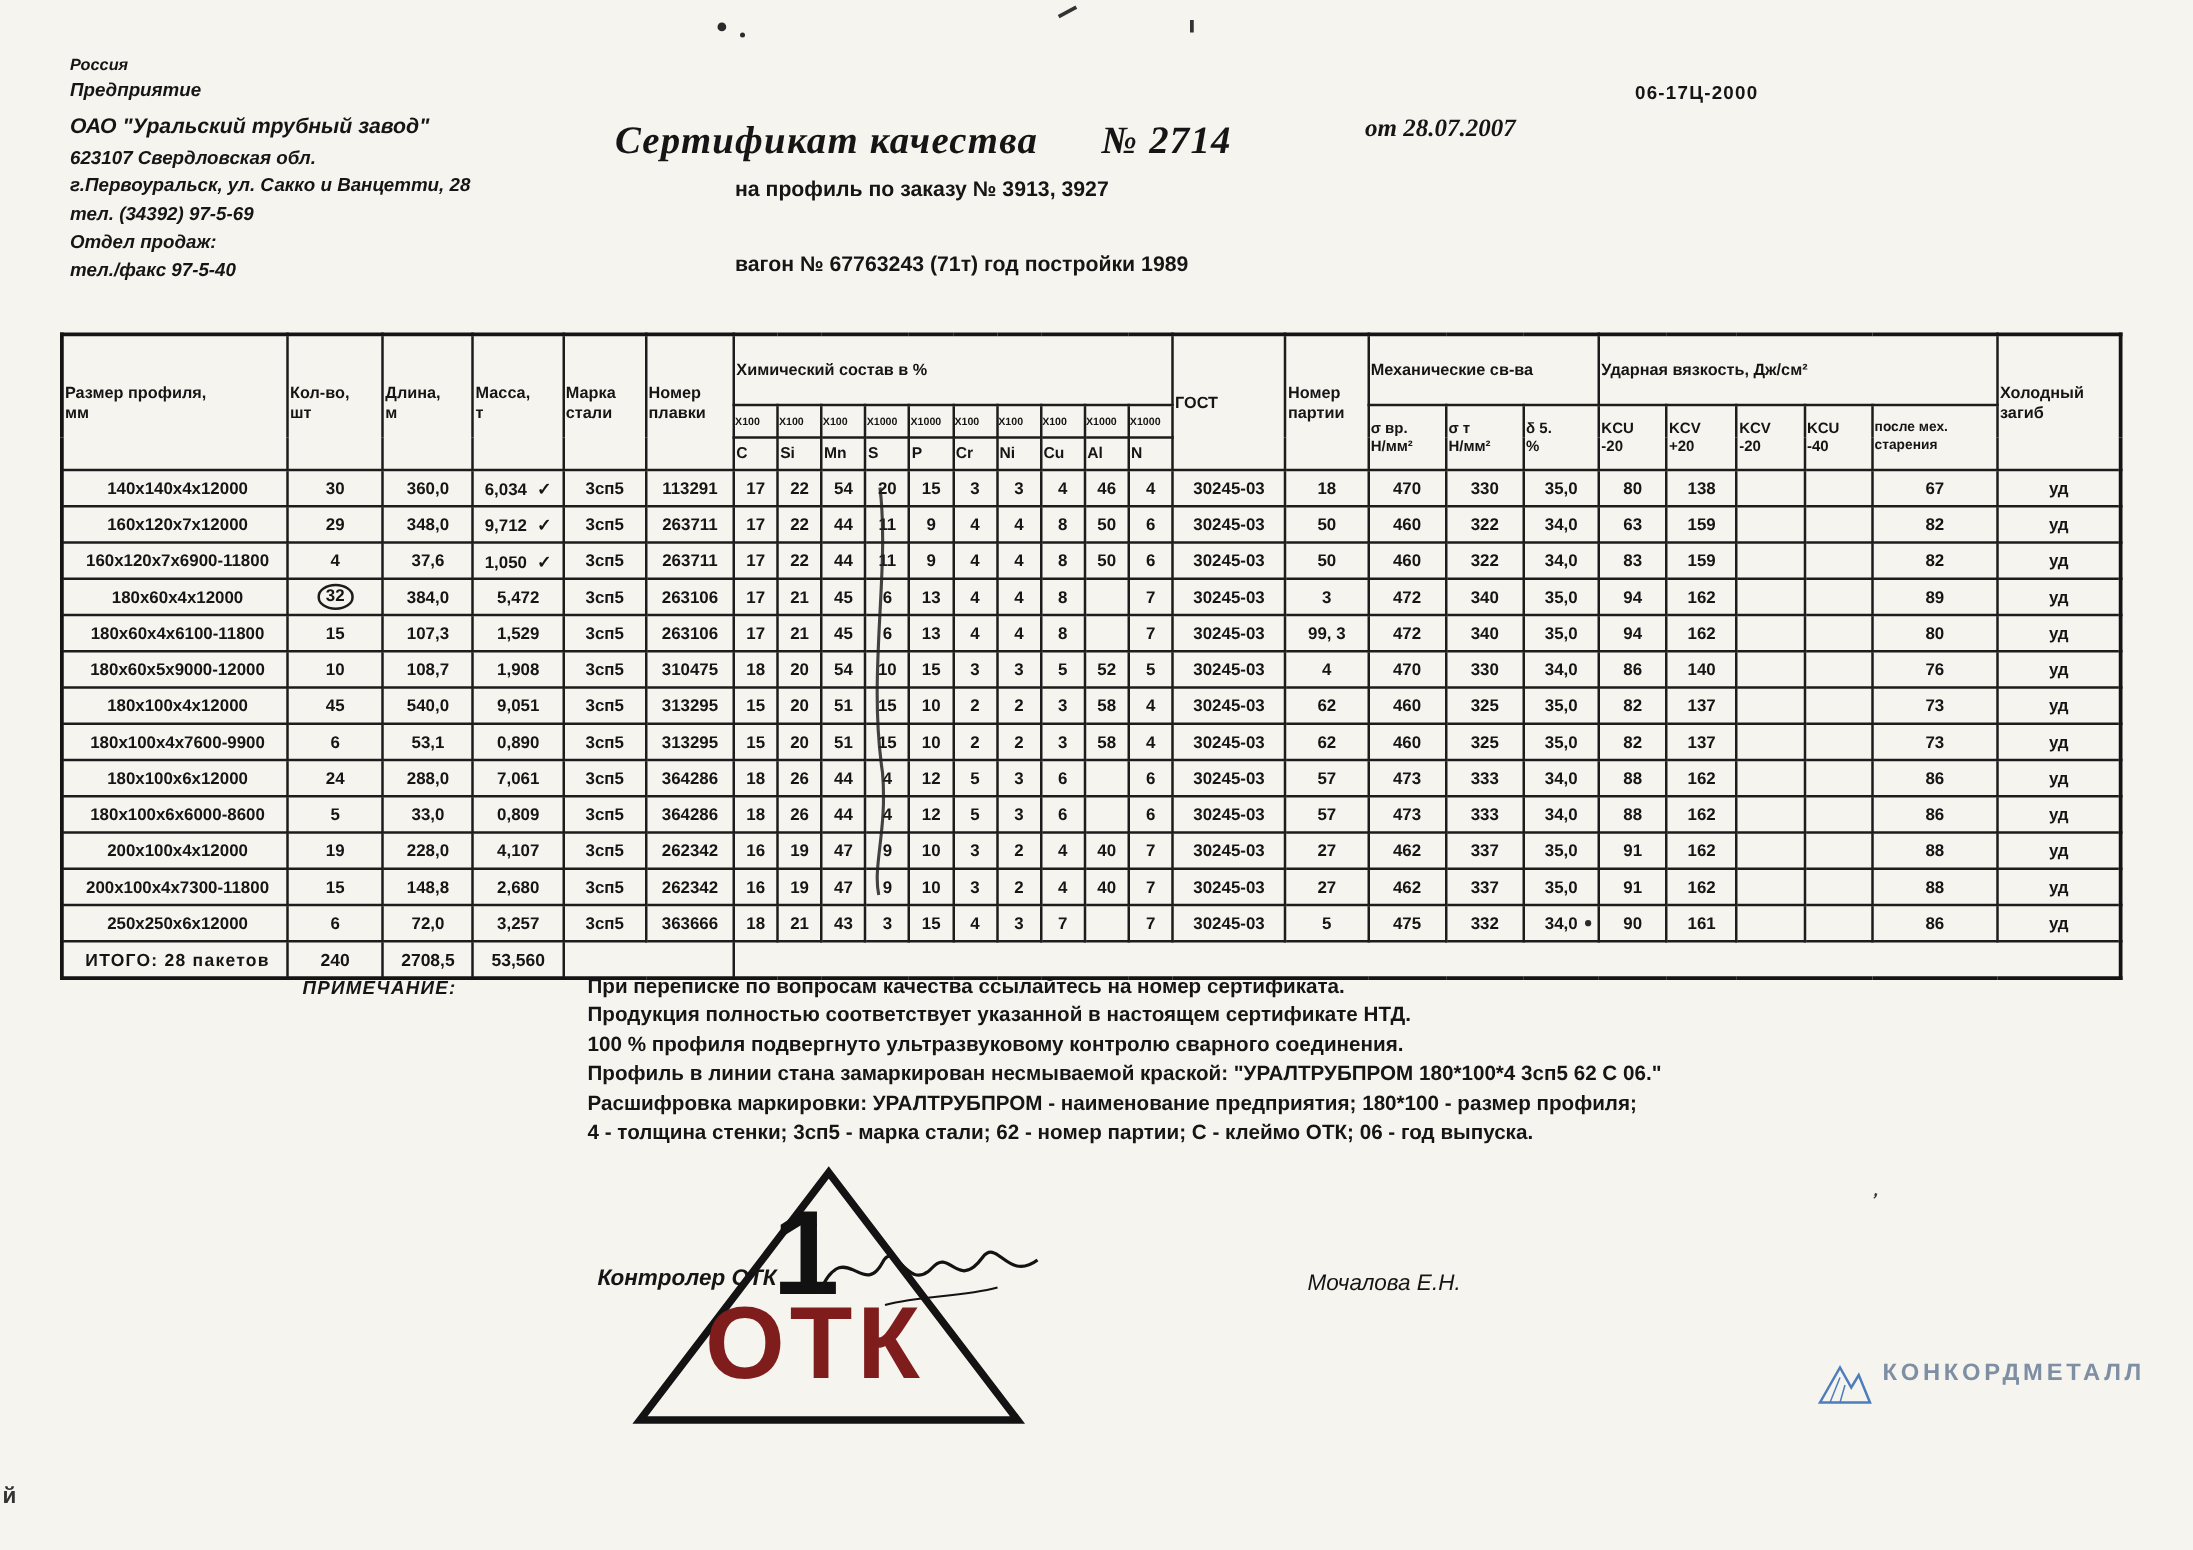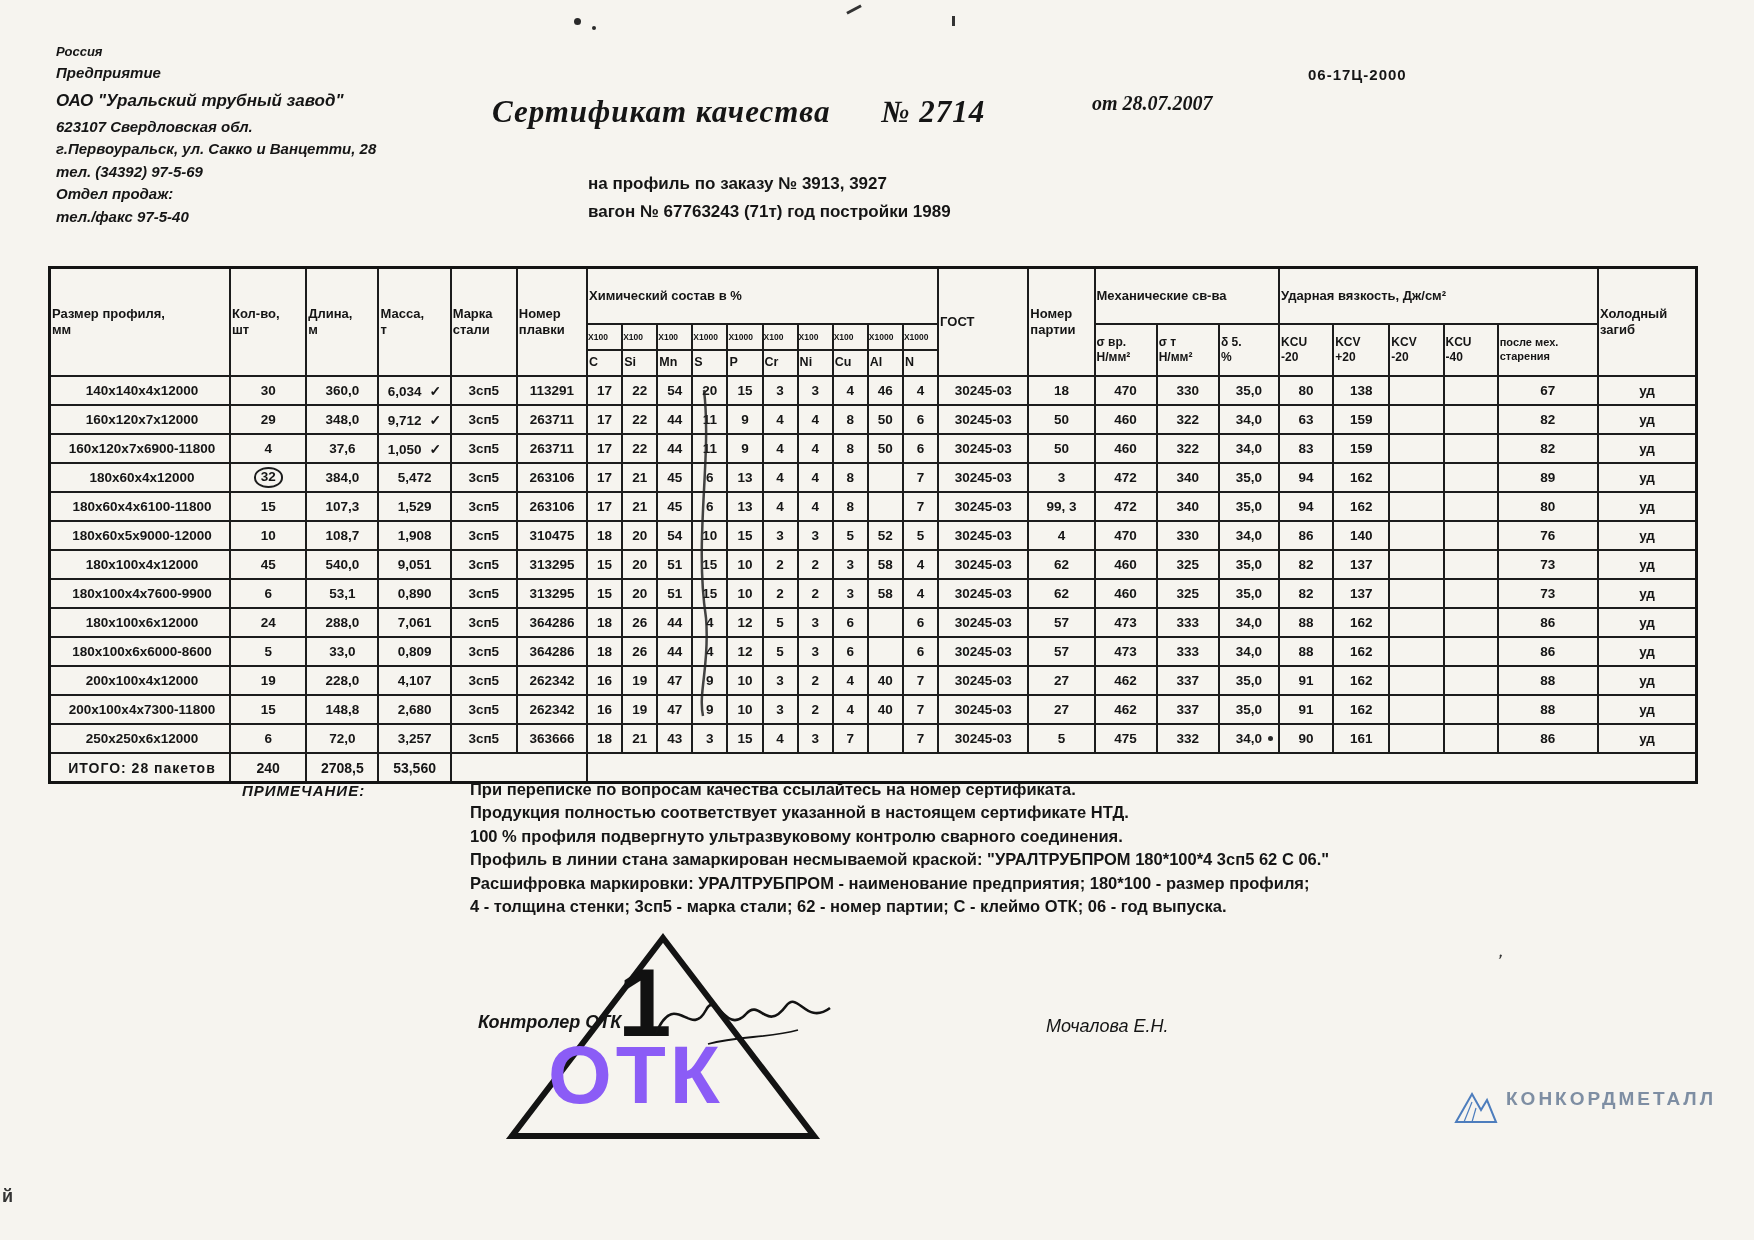--- a/index.html
+++ b/index.html
@@ -13,21 +13,21 @@
     font-size:15px;line-height:1.5;}
   .company .small{font-size:13px;}
   .company .name{font-size:17px;margin:4px 0 2px 0;}
   .doc-title{position:absolute;left:492px;top:78px;width:640px;
     font-family:"Liberation Serif",serif;font-style:italic;font-weight:bold;font-size:31px;
     letter-spacing:1px;margin-top:16px;}
   .doc-title .num{margin-left:42px;}
   .doc-date{position:absolute;left:1092px;top:92px;font-family:"Liberation Serif",serif;
     font-style:italic;font-weight:bold;font-size:20px;}
   .doc-code{position:absolute;left:1308px;top:66px;font-weight:bold;font-size:15px;letter-spacing:1px;}
-  .subtitle{position:absolute;left:588px;top:142px;font-weight:bold;font-size:17px;margin-top:32px;}
+  .subtitle{position:absolute;left:588px;top:142px;font-weight:bold;font-size:17px;}
   .wagon{position:absolute;left:588px;top:202px;font-weight:bold;font-size:17px;}
 
   
   .cert-table-wrap{position:absolute;left:48px;top:266px;}
   table{border-collapse:collapse;table-layout:fixed;width:1650px;background:transparent;}
   th,td{border:2px solid #1c1c1c;}
   table{border:3px solid #141414;}
   th{font-size:13px;font-weight:bold;padding:2px 1px;white-space:pre-line;
      vertical-align:middle;text-align:left;line-height:1.25;}
   tr.hr1 th{height:50px;}
@@ -47,22 +47,22 @@
   
   .note-label{position:absolute;left:242px;top:782px;font-style:italic;font-weight:bold;
     font-size:15px;letter-spacing:1px;}
   .notes{position:absolute;left:470px;top:778px;width:900px;font-weight:600;
     font-size:16.5px;line-height:1.42;}
 
   
   .stamp{position:absolute;left:498px;top:930px;width:330px;height:215px;}
   .stamp-one{position:absolute;left:618px;top:948px;font-size:96px;font-weight:bold;
     font-family:"Liberation Sans",sans-serif;color:#111;}
-  .stamp-otk{position:absolute;left:548px;top:1028px;font-size:82px;font-weight:bold;
-    letter-spacing:4px;color:#8b5cf6;}
+  .stamp-otk{position:absolute;left:564px;top:1028px;font-size:82px;font-weight:bold;
+    letter-spacing:4px;color:#7f1d1d;}
   .controller{position:absolute;left:478px;top:1012px;font-style:italic;font-weight:bold;font-size:18px;}
   .inspector{position:absolute;left:1046px;top:1016px;font-style:italic;font-weight:normal;font-size:18px;}
   .signature{position:absolute;left:648px;top:978px;}
 
   
   .logo{position:absolute;left:1452px;top:1088px;display:flex;align-items:flex-start;gap:8px;}
   .logo-text{font-size:19px;font-weight:bold;letter-spacing:3px;color:#7e8ea3;}
 
   
   .speck{position:absolute;background:#2a2a2a;border-radius:50%;}

